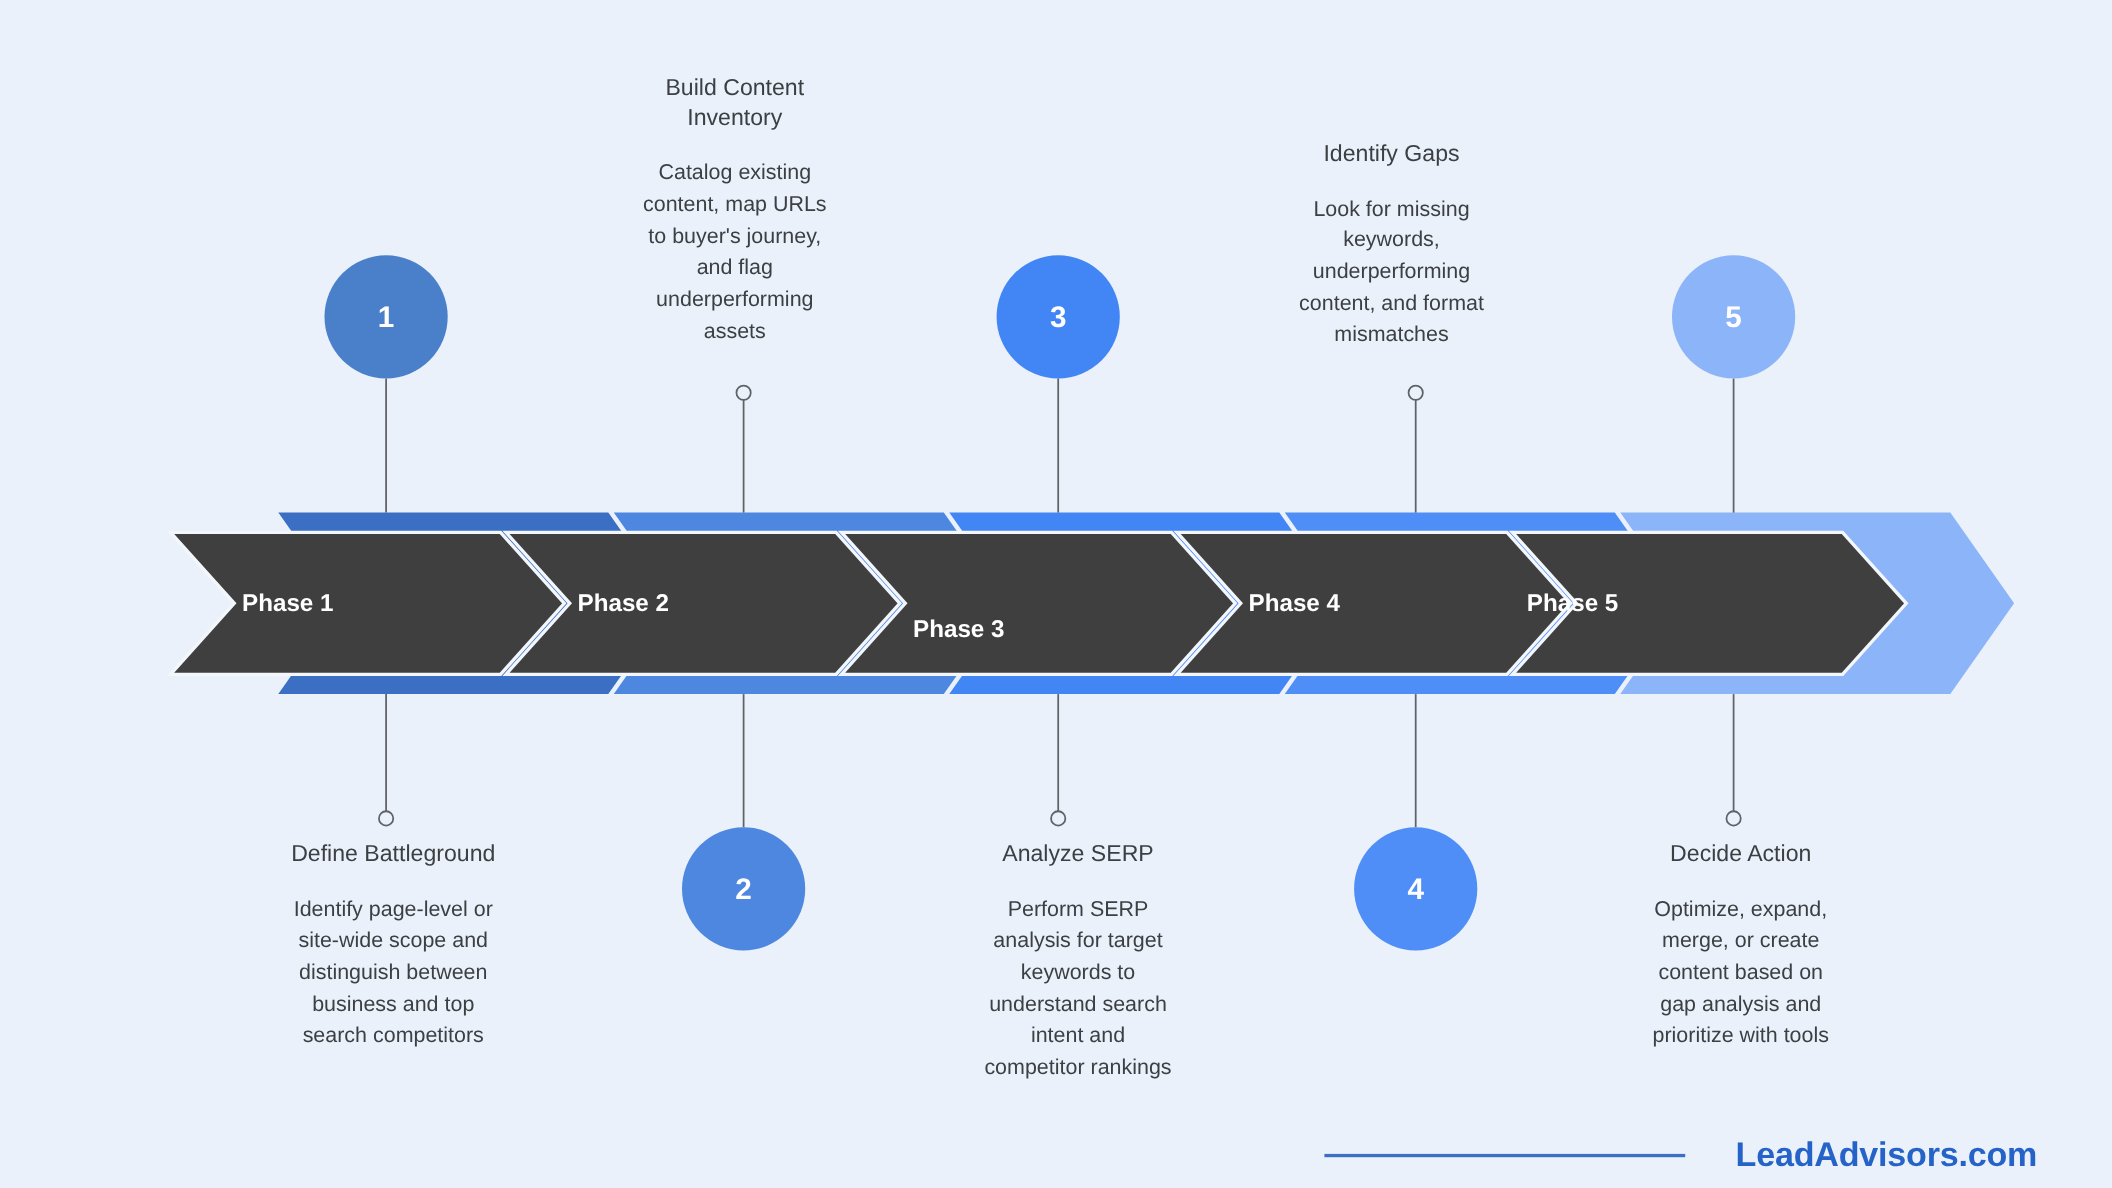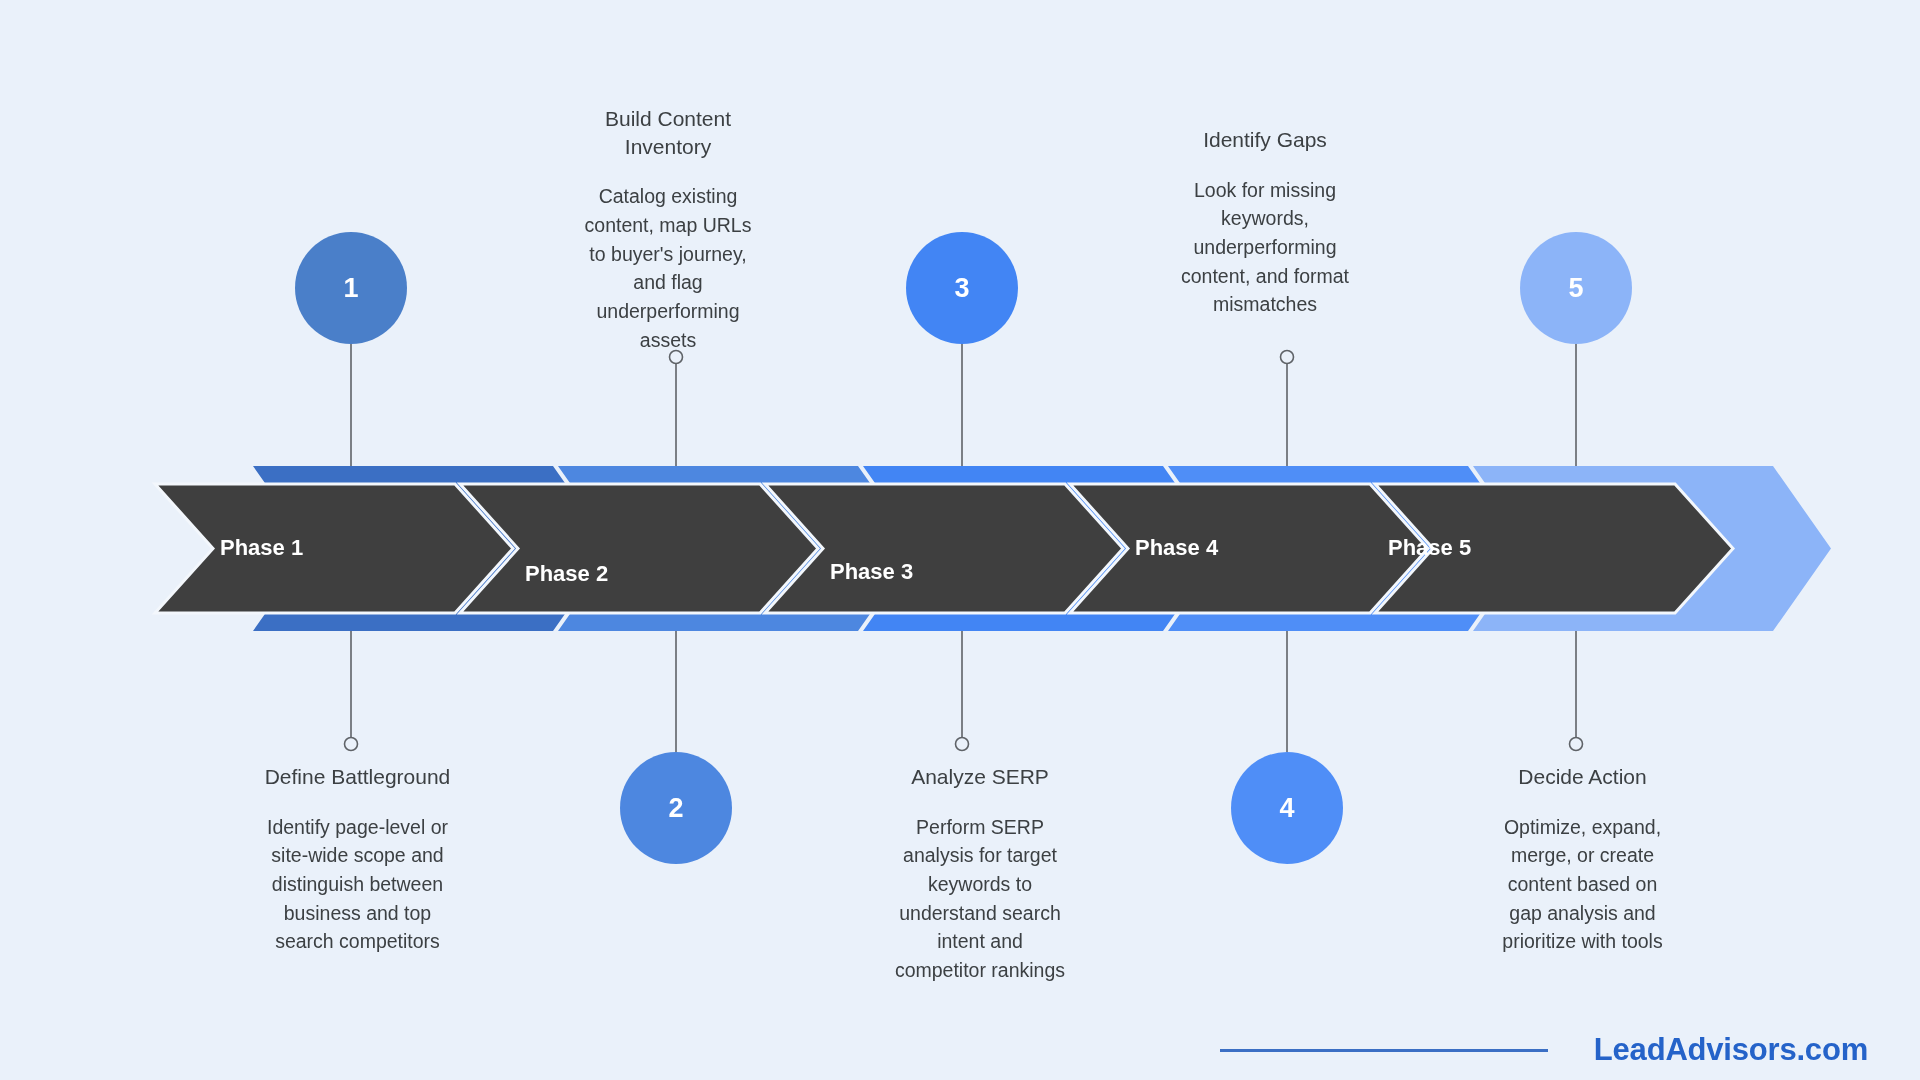--- a/index.html
+++ b/index.html
@@ -38,21 +38,21 @@
     position:absolute; color:#ffffff;
     font-size:22px; font-weight:700;
     font-family:"Liberation Sans", sans-serif;
     white-space:nowrap;
   }
 
   
   #brand {
     position:absolute; left:0; top:1032px; width:1920px;
     display:flex; align-items:center; justify-content:flex-end;
-    padding-right:52px; gap:0px;
+    padding-right:68px; gap:0px;
   }
   #brand .rule {
     width:328px; height:3px; background:#3b6fc4; margin-right:46px;
   }
   #brand .wordmark {
     font-size:31px; font-weight:700; color:#2563c9;
     font-family:"Liberation Sans", sans-serif; letter-spacing:-0.2px;
   }
 </style>
 </head>
@@ -103,21 +103,21 @@
     <div class="body">Identify page-level or
 site-wide scope and
 distinguish between
 business and top
 search competitors</div>
   </div>
 
   <div class="circle" style="left: 620px; top: 752px; background: rgb(77, 135, 224);">
     <span>2</span>
   </div>
-  <div class="block" style="left:543px; top:66px; width:250px;margin-top:39px;">
+  <div class="block" style="left:543px; top:66px; width:250px;">
     <div class="heading">Build Content
 Inventory</div>
     <div class="body">Catalog existing
 content, map URLs
 to buyer's journey,
 and flag
 underperforming
 assets</div>
   </div>
 
@@ -152,21 +152,21 @@
   <div class="block" style="left:1460px; top:763px; width:245px;">
     <div class="heading">Decide Action</div>
     <div class="body">Optimize, expand,
 merge, or create
 content based on
 gap analysis and
 prioritize with tools</div>
   </div>
 
   <div class="phase-label" style="left:220px; top:535px;">Phase 1</div>
-  <div class="phase-label" style="left:525px; top:561px;">Phase 2</div>
+  <div class="phase-label" style="left:525px; top:535px;">Phase 2</div>
   <div class="phase-label" style="left:830px; top:535px;margin-top:24px;">Phase 3</div>
   <div class="phase-label" style="left:1135px; top:535px;">Phase 4</div>
   <div class="phase-label" style="left:1388px; top:535px;">Phase 5</div>
 
   <div id="brand">
     <div class="rule" style="background: rgb(59, 111, 196);"></div>
     <div class="wordmark" style="color: rgb(37, 99, 201);">LeadAdvisors.com</div>
   </div>
 
 </div>

